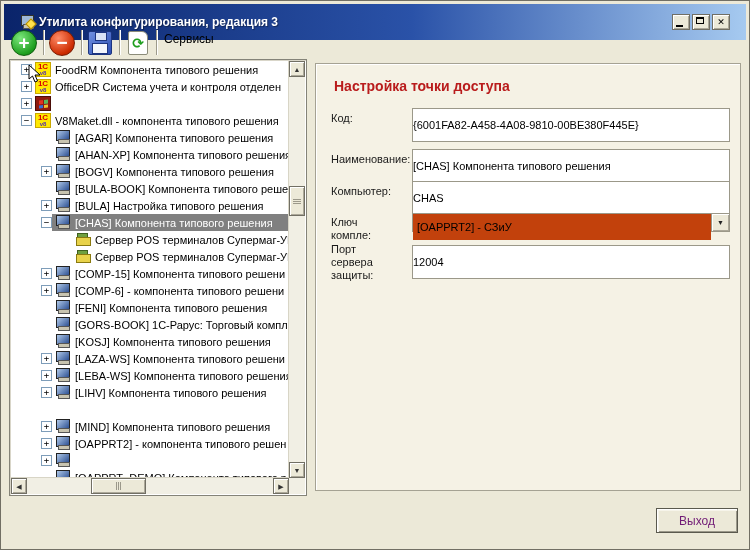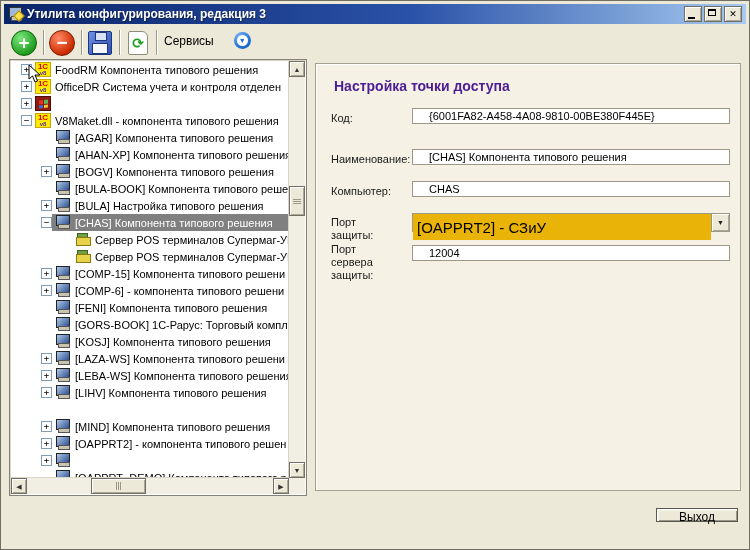--- a/index.html
+++ b/index.html
@@ -1,22 +1,22 @@
 <!DOCTYPE html>
 <html><head>
 <meta charset="utf-8">
 <style>
   html,body{margin:0;padding:0;width:750px;height:550px;overflow:hidden;
     font-family:"Liberation Sans","DejaVu Sans",sans-serif;font-size:11px;color:#000;}
   .window{position:absolute;inset:0;background:#ECE9D8;border:1px solid #716F64;box-sizing:border-box;}
 
   
-  .titlebar{position:absolute;left:3px;top:3px;right:3px;height:20px;
+  .titlebar{position:absolute;left:3px;top:3px;right:3px;height:36px;
     background:linear-gradient(90deg,#0A246A 0%,#2A52A8 55%,#A6CAF0 100%);
-    display:flex;align-items:center;padding:0 4px;box-sizing:border-box;}
+    display:flex;align-items:center;padding:0 16px;box-sizing:border-box;}
   .title-text{color:#fff;font-weight:bold;font-size:12px;margin-left:4px;white-space:nowrap;
     text-shadow:1px 1px 1px rgba(0,0,0,.4);}
   .app-icon{width:15px;height:14px;position:relative;flex:none;}
   .app-icon .scr{position:absolute;left:1px;top:0;width:11px;height:9px;background:#9DB8D8;border:1px solid #33332a;}
   .app-icon .base{position:absolute;left:3px;bottom:0;width:9px;height:3px;background:#C8C4B0;border:1px solid #555;}
   .app-icon .spark{position:absolute;right:0;bottom:1px;width:6px;height:6px;background:#FFE14D;border:1px solid #B08A00;transform:rotate(45deg);}
   .win-btns{margin-left:auto;display:flex;gap:2px;}
   .wbtn{width:16px;height:14px;background:#ECE9D8;border:1px solid #716F64;
     box-shadow:inset 1px 1px 0 #fff, inset -1px -1px 0 #ACA899;position:relative;cursor:default;}
   .wbtn .g-min{position:absolute;left:3px;bottom:2px;width:7px;height:2px;background:#000;}
@@ -30,21 +30,21 @@
   .sep{position:absolute;top:4px;width:0;height:25px;border-left:1px solid #9D9A8B;border-right:1px solid #fff;}
   .circle{width:24px;height:24px;border-radius:50%;display:flex;align-items:center;justify-content:center;
     color:#fff;font-size:19px;font-weight:bold;line-height:1;}
   .circle.plus{background:radial-gradient(circle at 35% 30%,#7CE87C,#1F9E1F 70%,#0D6B0D);border:1px solid #0D5F0D;}
   .circle.minus{background:radial-gradient(circle at 35% 30%,#FF8A66,#CC2B00 70%,#8F1E00);border:1px solid #7A1A00;}
   .floppy{width:22px;height:22px;background:linear-gradient(135deg,#6F8FE0,#2E4FB4);border:1px solid #1D3580;border-radius:2px;position:relative;}
   .floppy .shutter{position:absolute;left:6px;top:0;width:10px;height:7px;background:#D9E2F6;border:1px solid #1D3580;}
   .floppy .label{position:absolute;left:3px;bottom:0;width:14px;height:9px;background:#F4F6FC;border:1px solid #1D3580;}
   .refresh-page{width:18px;height:22px;background:#fff;border:1px solid #8C8C7A;border-radius:2px 6px 2px 2px;
     display:flex;align-items:center;justify-content:center;color:#1E9E1E;font-size:14px;font-weight:bold;}
-  .services{position:absolute;left:160px;top:6px;display:flex;align-items:center;gap:20px;font-size:12px;cursor:default;}
+  .services{position:absolute;left:160px;top:6px;display:flex;align-items:center;gap:20px;font-size:12px;cursor:default;flex-direction:column;}
   .svc-icon{width:17px;height:17px;border-radius:50%;background:radial-gradient(circle at 35% 28%,#7FB4F2,#1D6FD6 65%,#0B4AA0);
     display:flex;align-items:center;justify-content:center;}
   .svc-inner{width:11px;height:11px;border-radius:50%;background:#fff;display:flex;align-items:center;justify-content:center;
     color:#1D6FD6;font-size:7px;line-height:1;}
   .cursor{position:absolute;left:24px;top:38px;z-index:50;pointer-events:none;}
 
   
   .tree{position:absolute;left:8px;top:58px;width:298px;height:437px;background:#fff;
     border:1px solid #848378;box-shadow:inset 1px 1px 0 #D9D6C9;box-sizing:border-box;}
   .rows{position:absolute;left:1px;top:1px;right:17px;bottom:17px;overflow:hidden;}
@@ -81,34 +81,34 @@
   .vthumb i{width:8px;height:1px;background:#9B988A;display:block;}
   .hthumb{position:absolute;top:0;height:16px;width:55px;background:#ECE9D8;border:1px solid #716F64;
     box-shadow:inset 1px 1px 0 #fff, inset -1px -1px 0 #ACA899;box-sizing:border-box;
     display:flex;align-items:center;justify-content:center;gap:1px;}
   .hthumb i{width:1px;height:8px;background:#9B988A;display:block;}
   .corner{position:absolute;right:1px;bottom:1px;width:16px;height:16px;background:#F1EFE4;}
 
   
   .panel{position:absolute;left:314px;top:62px;width:426px;height:428px;background:#F5F2E5;
     border:1px solid #A5A293;box-shadow:inset 1px 1px 0 #fff;box-sizing:border-box;}
-  .panel-title{position:absolute;left:18px;top:14px;font-size:14px;font-weight:bold;color:#4c1d95;}
+  .panel-title{position:absolute;left:18px;top:14px;font-size:14px;font-weight:bold;color:#b91c1c;}
   .field-label{position:absolute;left:15px;width:60px;line-height:13px;color:#1a1a1a;}
-  .field-input{position:absolute;left:96px;width:318px;height:16px;background:#fff;border:1px solid #9B9889;
-    box-sizing:border-box;font-family:"Liberation Sans","DejaVu Sans",sans-serif;font-size:11px;padding:0 16px;color:#000;}
+  .field-input{position:absolute;left:96px;width:318px;height:34px;background:#fff;border:1px solid #9B9889;
+    box-sizing:border-box;font-family:"Liberation Sans","DejaVu Sans",sans-serif;font-size:11px;padding:0 0;color:#000;}
   .combo{position:absolute;left:96px;width:318px;height:19px;background:#fff;border:1px solid #9B9889;box-sizing:border-box;display:flex;}
-  .combo input{flex:1;border:none;outline:none;font-family:inherit;font-size:15px;padding:13px 4px;background:#eab308;min-width:0;}
+  .combo input{flex:1;border:none;outline:none;font-family:inherit;font-size:11px;padding:13px 4px;background:#c2410c;min-width:0;}
   .drop-btn{flex:none;width:17px;height:100%;background:#ECE9D8;border-left:1px solid #9B9889;
     box-shadow:inset 1px 1px 0 #fff, inset -1px -1px 0 #ACA899;display:flex;align-items:center;justify-content:center;
     font-size:7px;color:#222;cursor:default;}
 
   
-  .exit-btn{position:absolute;left:655px;top:507px;width:82px;height:14px;background:#ECE9D8;
+  .exit-btn{position:absolute;left:655px;top:507px;width:82px;height:25px;background:#ECE9D8;
     border:1px solid #5A594E;box-shadow:inset 1px 1px 0 #fff, inset 2px 2px 0 #F6F4EA, inset -1px -1px 0 #9B988A;
-    font-family:inherit;font-size:12px;color:#000000;cursor:default;}
+    font-family:inherit;font-size:12px;color:#701a75;cursor:default;}
 </style>
 </head>
 <body>
 
 <div class="window">
 
   <div class="titlebar">
     <span class="app-icon">
         <i class="scr"></i>
         <i class="base"></i>
@@ -432,21 +432,21 @@
 
     <label class="field-label" style="top:48px">Код:</label>
     <input class="field-input" style="top: 44px;" value="{6001FA82-A458-4A08-9810-00BE380F445E}">
 
     <label class="field-label" style="top:89px">Наименование:</label>
     <input class="field-input" style="top: 85px;" value="[CHAS] Компонента типового решения">
 
     <label class="field-label" style="top:121px">Компьютер:</label>
     <input class="field-input" style="top: 117px;" value="CHAS">
 
-    <label class="field-label" style="top:152px">Порт защиты:</label>
+    <label class="field-label" style="top:152px">Ключ компле:</label>
     <span class="combo" style="top:149px">
       <input value="[OAPPRT2] - СЗиУ" style="">
       <span class="drop-btn">▼</span>
     </span>
 
     <label class="field-label" style="top:179px">Порт сервера защиты:</label>
     <input class="field-input" style="top: 181px;" value="12004">
   </div>
 
   <button class="exit-btn">Выход</button>

